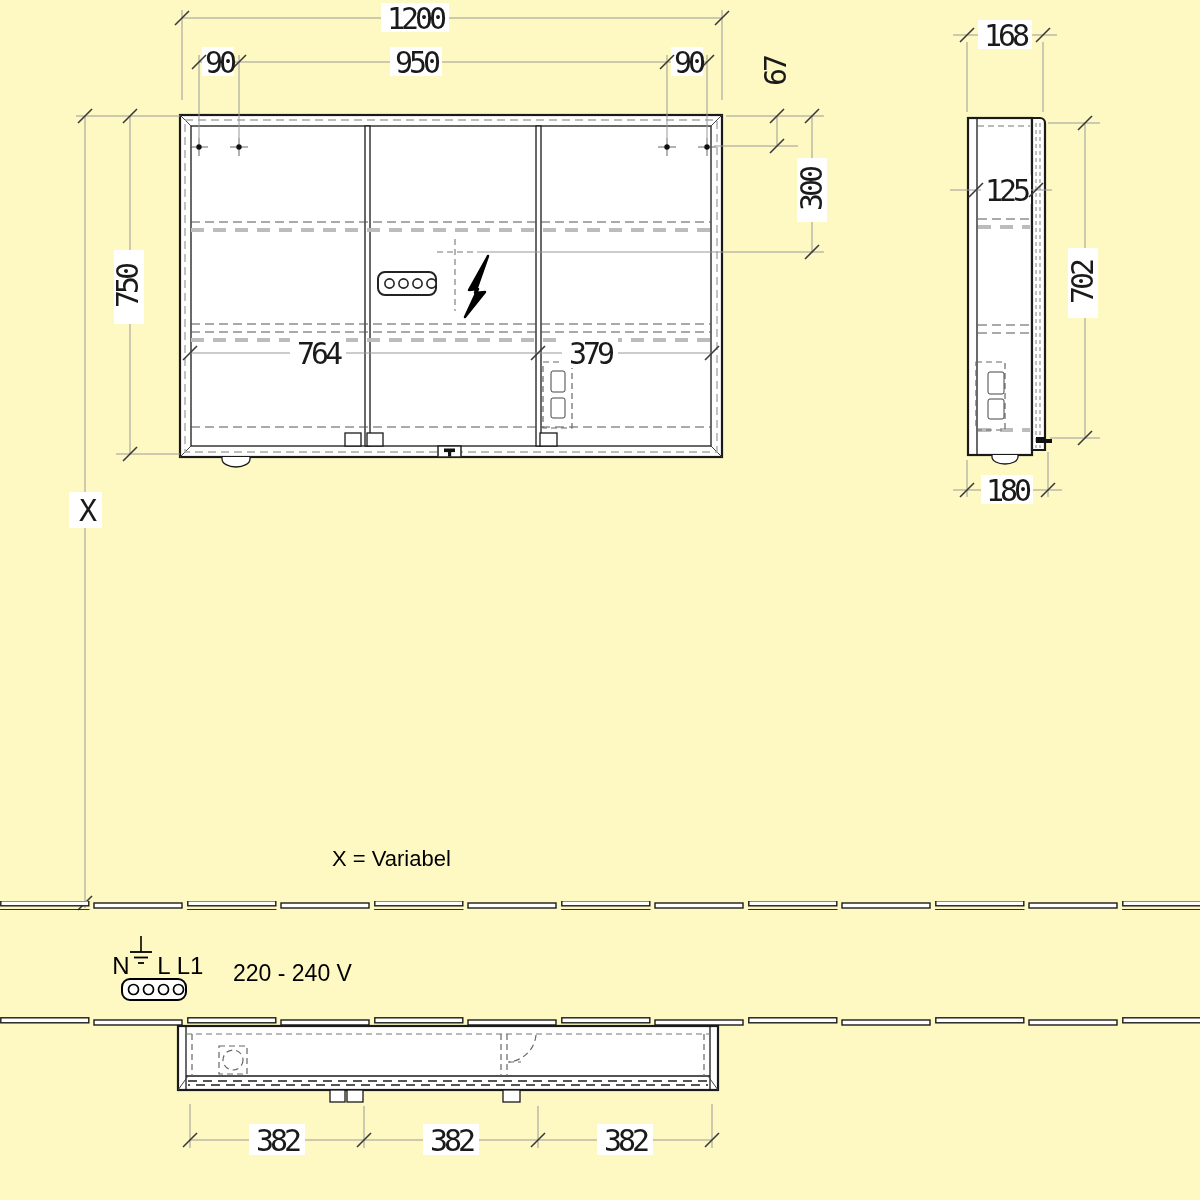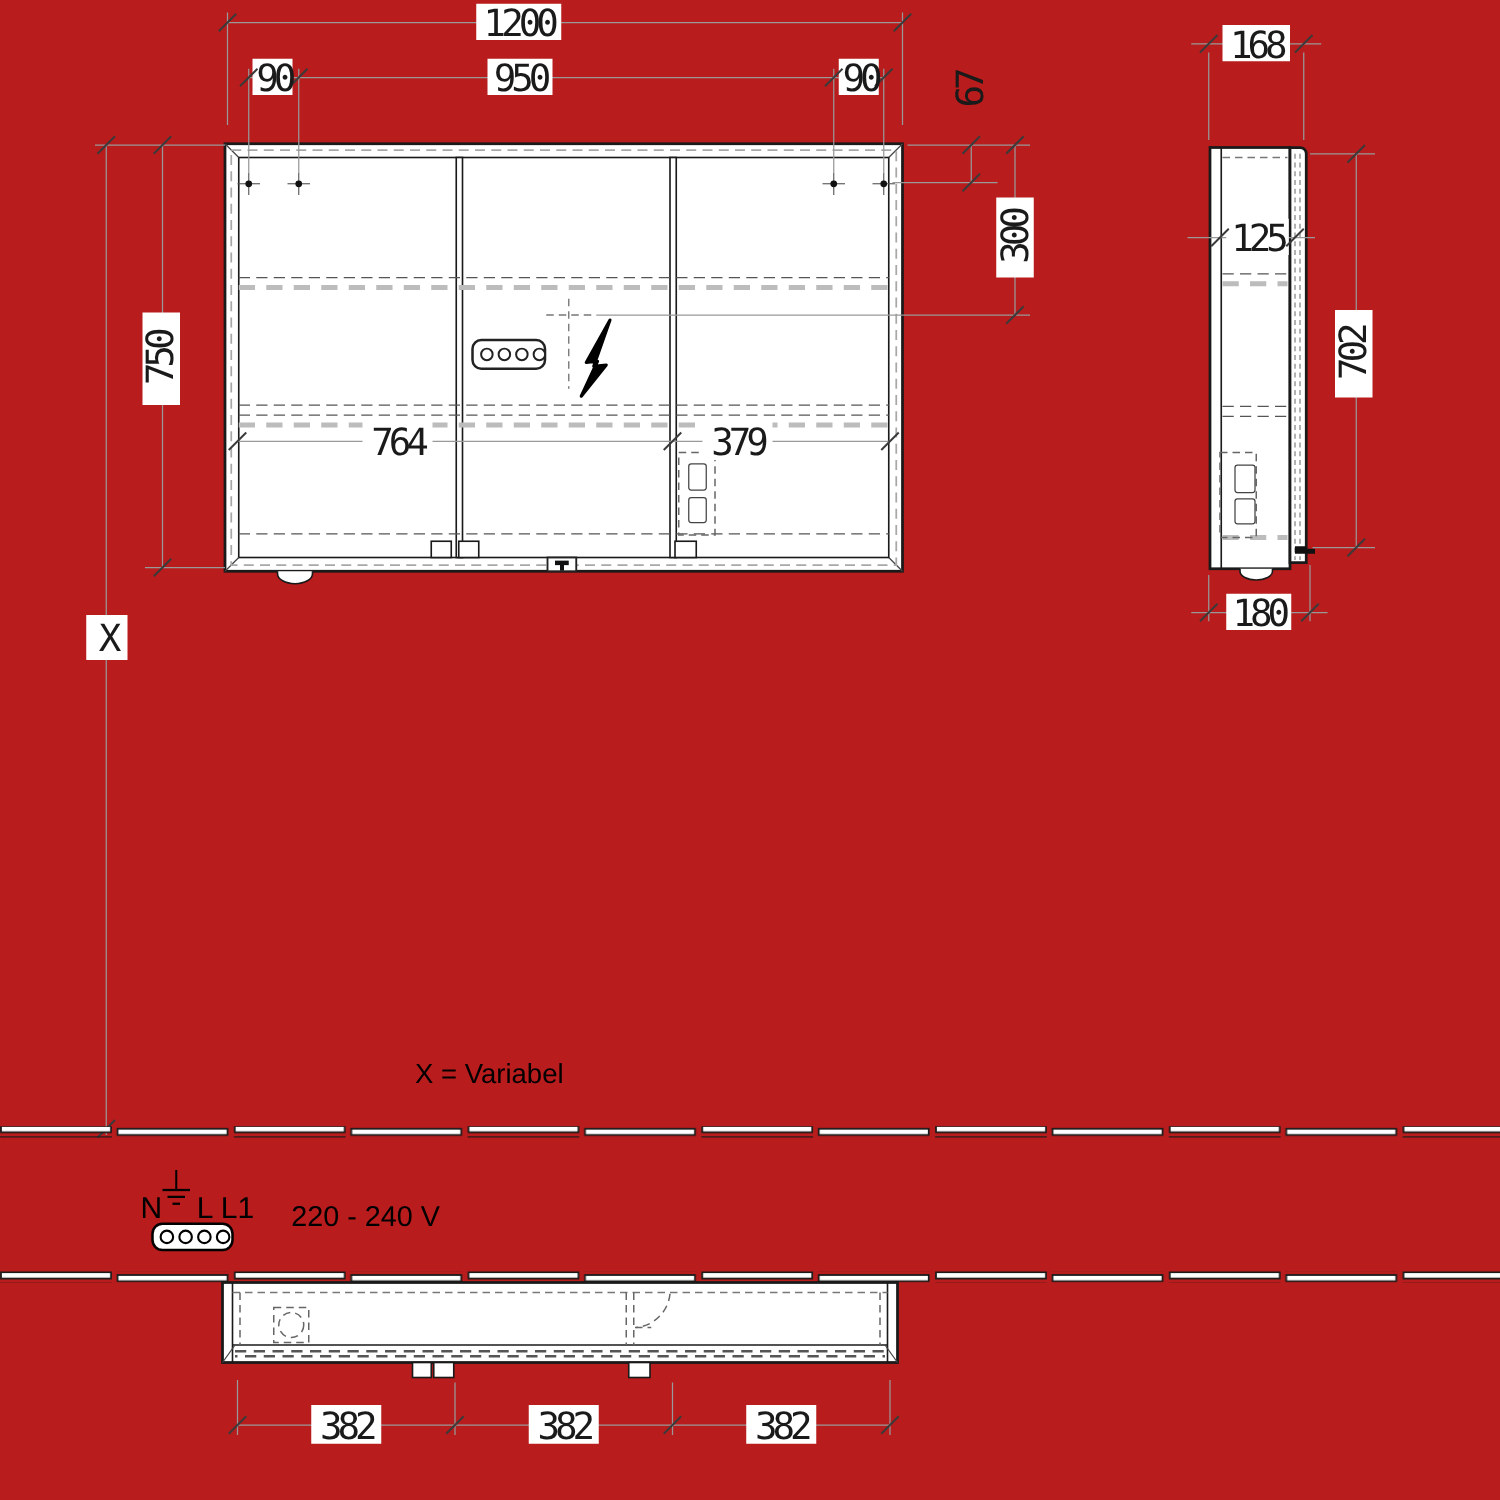--- a/index.html
+++ b/index.html
@@ -1,16 +1,16 @@
 <!DOCTYPE html>
 <html><head>
 <meta charset="utf-8">
 <style>
   html,body{margin:0;padding:0;background:#fff;}
-  .canvas{position:relative;width:1200px;height:1200px;background:#b91c1c;overflow:hidden;
+  .canvas{position:relative;width:1200px;height:1200px;background:#fef9c3;overflow:hidden;
           font-family:"Liberation Sans", sans-serif;}
   svg{position:absolute;left:0;top:0;}
   .olf  {stroke:#1a1a1a;stroke-width:2.2;fill:#fff;}
   .ol2  {stroke:#1a1a1a;stroke-width:1.3;fill:none;}
   .ol2f {stroke:#1a1a1a;stroke-width:1.3;fill:#fff;}
   .thin {stroke:#444;stroke-width:1;fill:none;}
   .dashA{stroke:#555;stroke-width:1;stroke-dasharray:9,5;fill:none;}
   .dashG{stroke:#bcbcbc;stroke-width:4;stroke-dasharray:13,9;fill:none;}
   .dashB{stroke:#a8a8a8;stroke-width:1.4;stroke-dasharray:8,5;fill:none;}
   .dashC{stroke:#777;stroke-width:1.1;stroke-dasharray:6,4;fill:none;}

